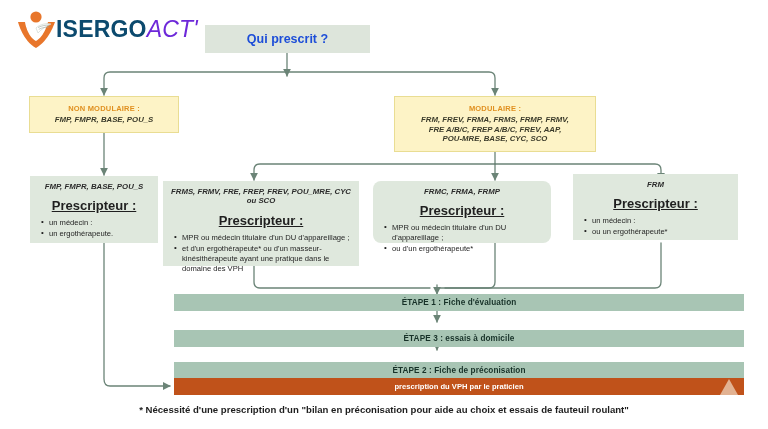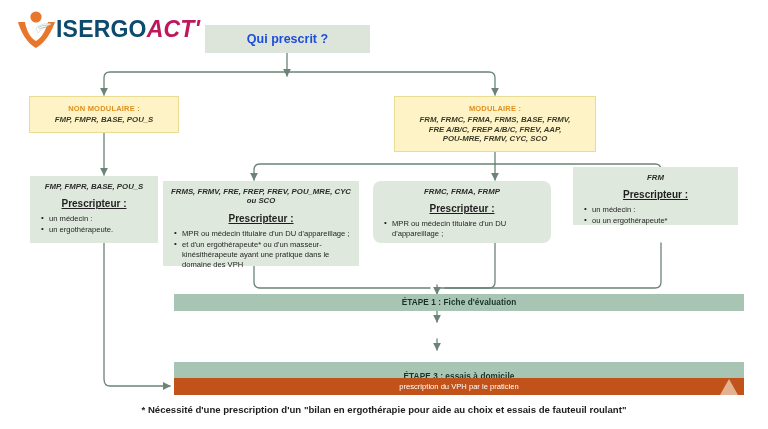--- a/index.html
+++ b/index.html
@@ -12,21 +12,21 @@
     color:#222;
   }
   #stage{position:absolute;left:0;top:0;width:768px;height:429px;}
   #wires{position:absolute;left:0;top:0;width:768px;height:429px;pointer-events:none;}
 
   
   .logo{position:absolute;left:14px;top:6px;width:190px;height:46px;display:flex;align-items:center;}
   .logo-mark{width:48px;height:42px;position:relative;flex:0 0 auto;}
   .logo-word{font-size:23px;font-weight:700;letter-spacing:.2px;line-height:1;margin-left:-6px;}
   .w-grey{color:#0c4a6e;}
-  .w-orange{color:#be185d;font-style:italic;font-weight:700;}
+  .w-orange{color:#6d28d9;font-style:italic;font-weight:400;}
 
   
   .box{position:absolute;box-sizing:border-box;}
   .topbox{
     background:#dde5db;color:#1d4ed8;
     font-size:12.5px;font-weight:700;
     display:flex;align-items:center;justify-content:center;
     text-align:center;
   }
   .yellow{
@@ -40,21 +40,21 @@
   .greenbox{
     background:#dfe8dd;
     padding:6px 7px 7px 7px;
     box-sizing:border-box;
   }
   .gb-codes{
     text-align:center;font-style:italic;font-weight:700;
     font-size:7.8px;color:#2b2b2b;line-height:1.2;
   }
   .gb-presc{
-    text-align:center;font-weight:700;font-size:10px;color:#1f1f1f;
+    text-align:center;font-weight:700;font-size:13px;color:#1f1f1f;
     text-decoration:underline;margin:7px 0 5px 0;
   }
   .gb-list{margin:0;padding-left:12px;}
   .gb-list li{
     font-size:7.6px;line-height:1.32;color:#1f1f1f;margin-bottom:1px;
     list-style:none;position:relative;
   }
   .gb-list li:before{
     content:"\2022";position:absolute;left:-8px;top:-1px;font-size:8px;color:#1f1f1f;
   }
@@ -62,21 +62,21 @@
   
   .etape{
     background:#a8c5b4;color:#173128;
     font-size:8.2px;font-weight:700;
     display:flex;align-items:center;justify-content:center;
     text-align:center;letter-spacing:.1px;
   }
   
   .orangebar{
     background:#c0521a;color:#ffffff;
-    font-size:7.6px;font-weight:400;
+    font-size:7.6px;font-weight:700;
     display:flex;align-items:center;justify-content:center;
     position:absolute;overflow:hidden;
   }
   .orangebar .tri{
     position:absolute;right:6px;bottom:0;
     width:0;height:0;
     border-left:9px solid transparent;border-right:9px solid transparent;
     border-bottom:16px solid #e8c3a8;opacity:.85;
   }
   
@@ -148,23 +148,23 @@
   <div class="box yellow" style="left:29px;top:96px;width:150px;height:37px;">
     <div class="ytitle">NON MODULAIRE :</div>
     <div class="ycodes">
       <div>FMP, FMPR, BASE, POU_S</div>
     </div>
   </div>
 
   <div class="box yellow" style="left:394px;top:96px;width:202px;height:56px;">
     <div class="ytitle">MODULAIRE :</div>
     <div class="ycodes">
-      <div>FRM, FRMC, FRMA, FRMS, BASE, FRMV,</div>
+      <div>FRM, FREV, FRMA, FRMS, FRMP, FRMV,</div>
       <div>FRE A/B/C, FREP A/B/C, FREV, AAP,</div>
-      <div>POU-MRE, FRMV, CYC, SCO</div>
+      <div>POU-MRE, BASE, CYC, SCO</div>
     </div>
   </div>
 
   <div class="box greenbox" style="left:30px;top:176px;width:128px;height:67px;">
     <div class="gb-codes">FMP, FMPR, BASE, POU_S</div>
     <div class="gb-presc">Prescripteur :</div>
     <ul class="gb-list">
       <li>un médecin :</li>
       <li>un ergothérapeute.</li>
     </ul>
@@ -177,42 +177,43 @@
       <li>MPR ou médecin titulaire d'un DU d'appareillage ;</li>
       <li>et d'un ergothérapeute* ou d'un masseur-kinésithérapeute ayant une pratique dans le domaine des VPH</li>
     </ul>
   </div>
 
   <div class="box greenbox" style="left:373px;top:181px;width:178px;height:62px;border-radius:8px;">
     <div class="gb-codes">FRMC, FRMA, FRMP</div>
     <div class="gb-presc">Prescripteur :</div>
     <ul class="gb-list">
       <li>MPR ou médecin titulaire d'un DU d'appareillage ;</li>
-    </ul>
-  </div>
-
-  <div class="box greenbox" style="left:573px;top:167px;width:165px;height:58px;">
+      <li>ou d'un ergothérapeute*</li>
+    </ul>
+  </div>
+
+  <div class="box greenbox" style="left:573px;top:174px;width:165px;height:66px;">
     <div class="gb-codes">FRM</div>
     <div class="gb-presc">Prescripteur :</div>
     <ul class="gb-list">
       <li>un médecin :</li>
       <li>ou un ergothérapeute*</li>
     </ul>
   </div>
 
   <div class="box etape" style="left:174px;top:294px;width:570px;height:17px;">
     <span>ÉTAPE 1 : Fiche d'évaluation</span>
   </div>
   <div class="box etape" style="left:174px;top:322px;width:570px;height:17px;margin-top:40px;">
     <span>ÉTAPE 2 : Fiche de préconisation</span>
   </div>
-  <div class="box etape" style="left:174px;top:365px;width:570px;height:23px;">
+  <div class="box etape" style="left:174px;top:330px;width:570px;height:17px;">
     <span>ÉTAPE 3 : essais à domicile</span>
   </div>
 
   <div class="orangebar" style="left:174px;top:378px;width:570px;height:17px;">
     <span>prescription du VPH par le praticien</span>
     <span class="tri"></span>
   </div>
 
-  <div class="footnote">* Nécessité d'une prescription d'un "bilan en ergothérapie pour aide au choix et essais de fauteuil roulant"</div>
+  <div class="footnote">* Nécessité d'une prescription d'un "bilan en préconisation pour aide au choix et essais de fauteuil roulant"</div>
 
 </div>
 
 </body></html>

